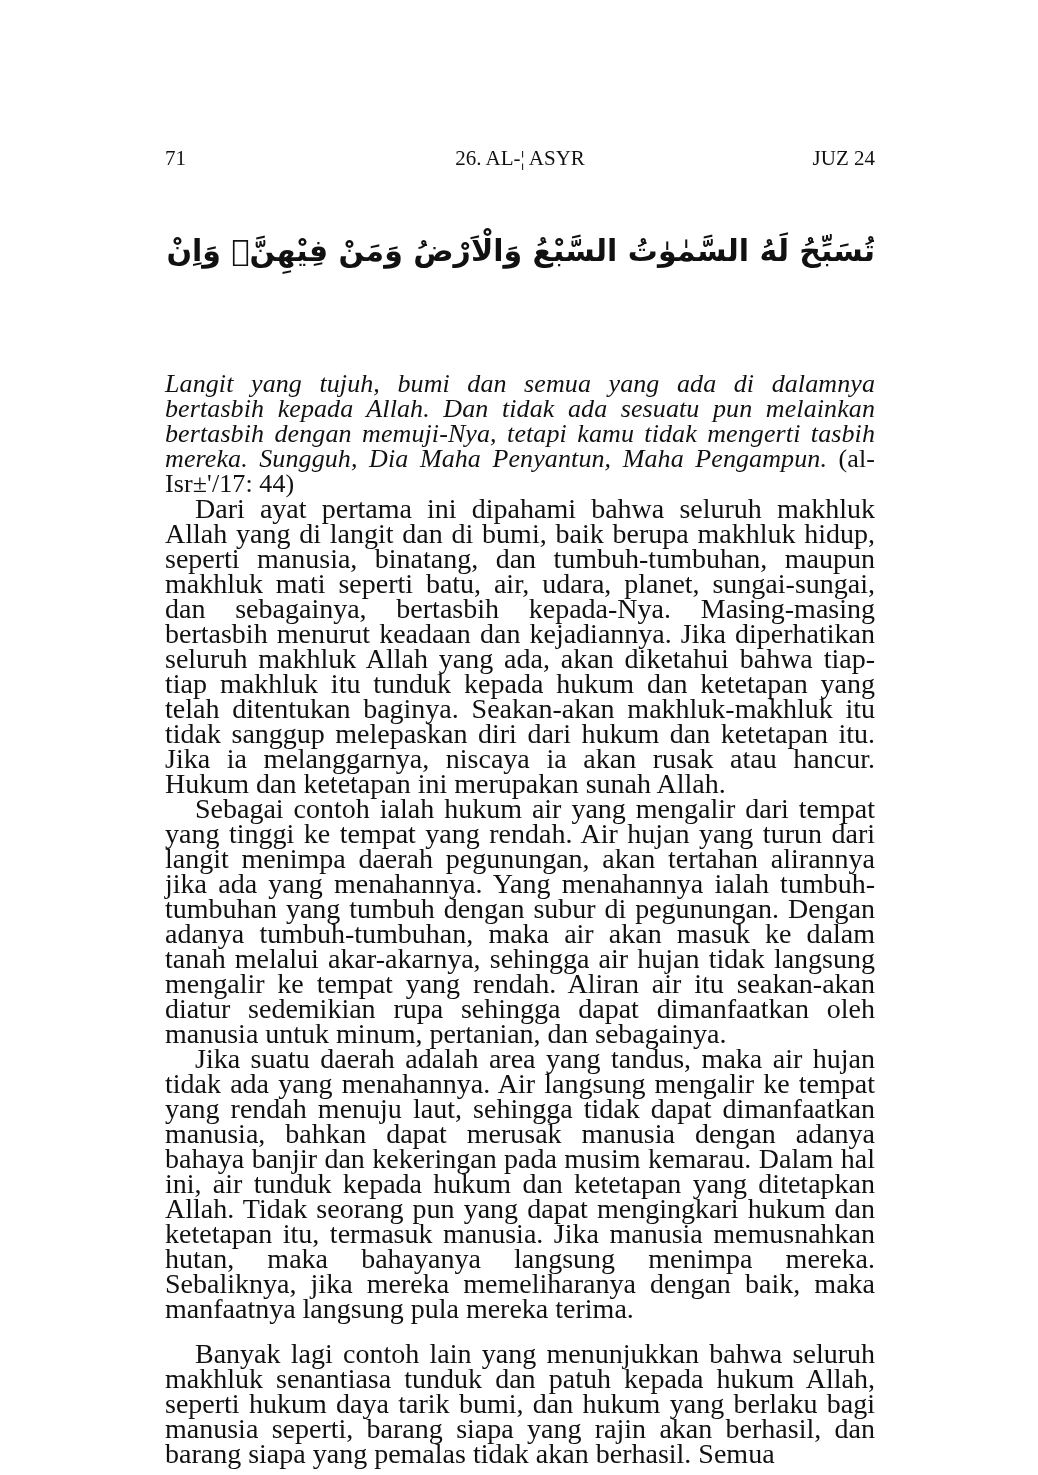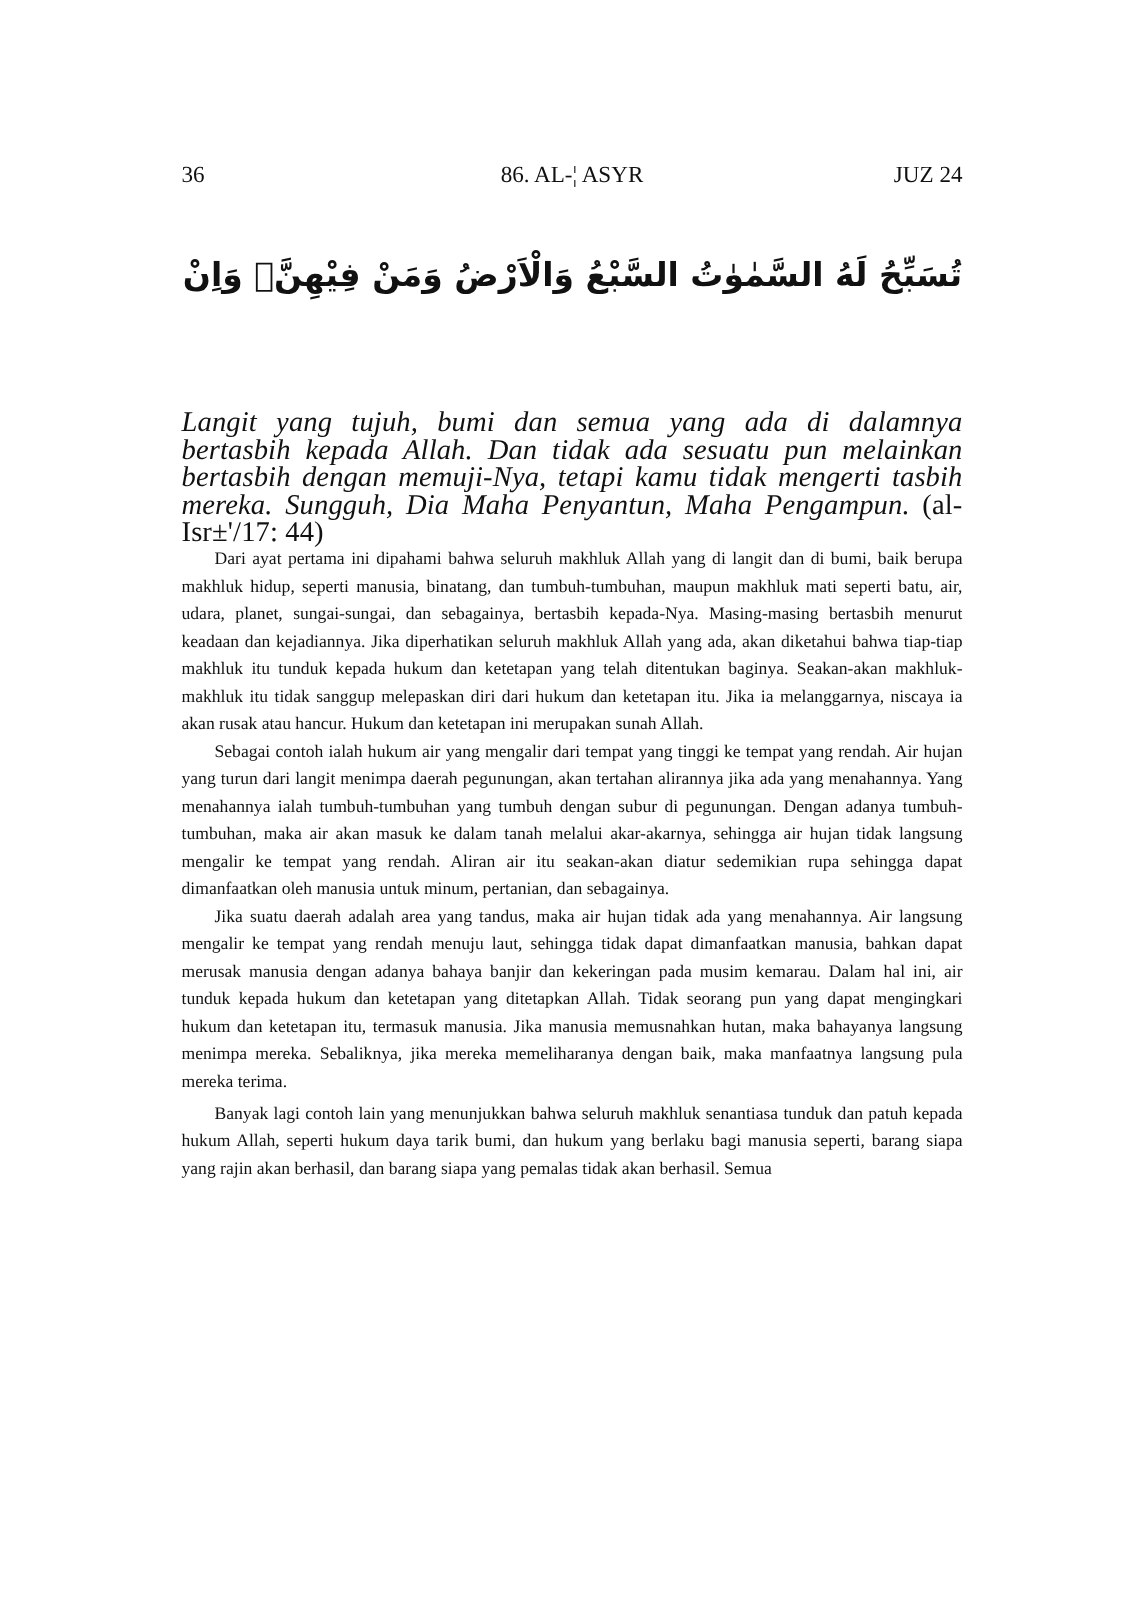--- a/index.html
+++ b/index.html
@@ -69,43 +69,43 @@
     }
     .translation .it {
       font-style: italic;
     }
 
     .body-text {
       position: absolute;
       top: 496px;
       left: 0;
       width: 710px;
-      font-size: 16px;
+      font-size: 28px;
       line-height: 25px;
       text-align: justify;
     }
     .body-text p {
       margin: 0;
       text-indent: 30px;
     }
     .body-text p + p {
       margin-top: 0;
     }
     .body-text .gap {
-      margin-top: 4px;
+      margin-top: 20px;
     }
   </style>
 </head>
 <body>
 
 <div class="page">
 
   <div class="header">
-    <span class="left">36</span>
-    <span class="center">86. AL-¦ ASYR</span>
+    <span class="left">71</span>
+    <span class="center">26. AL-¦ ASYR</span>
     <span class="right">JUZ 24</span>
   </div>
 
   <div class="arabic">
     <span class="line1">تُسَبِّحُ لَهُ السَّمٰوٰتُ السَّبْعُ وَالْاَرْضُ وَمَنْ فِيْهِنَّۗ وَاِنْ مِّنْ شَيْءٍ اِلَّا يُسَبِّحُ بِحَمْدِهٖ وَلٰكِنْ لَّا تَفْقَهُوْنَ</span>
   </div>
 
   <div class="translation">
     <span class="it">Langit yang tujuh, bumi dan semua yang ada di dalamnya bertasbih kepada Allah. Dan tidak ada sesuatu pun melainkan bertasbih dengan memuji-Nya, tetapi kamu tidak mengerti tasbih mereka. Sungguh, Dia Maha Penyantun, Maha Pengampun.</span>
     <span>(al-Isr±'/17: 44)</span>

